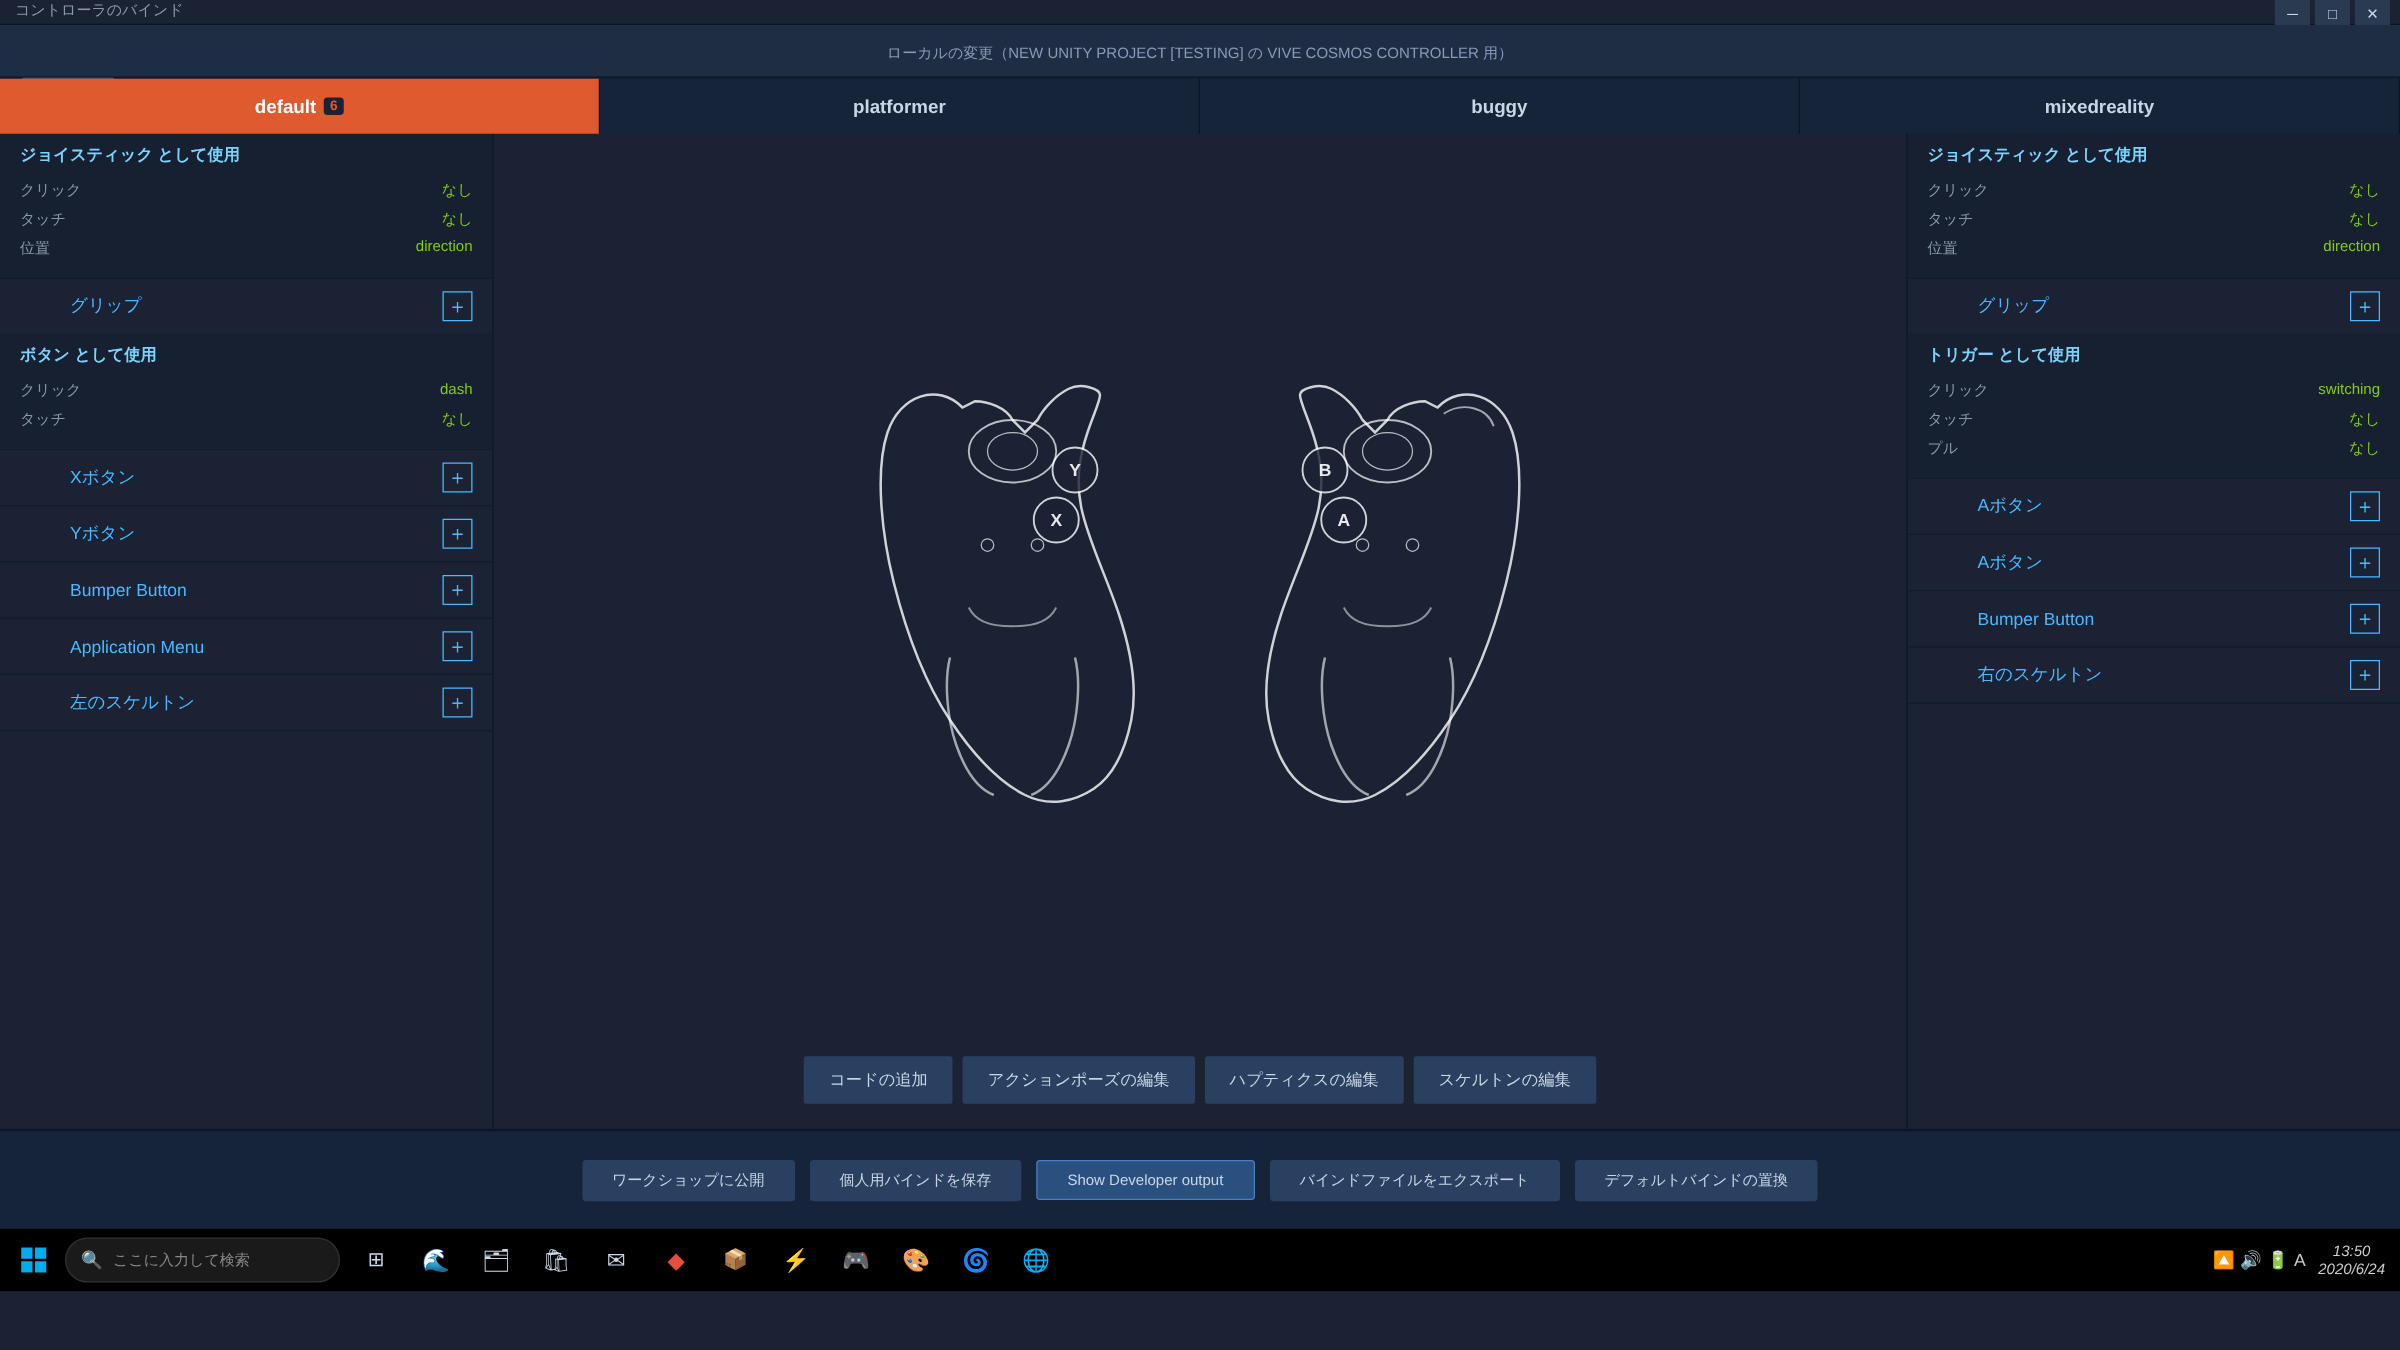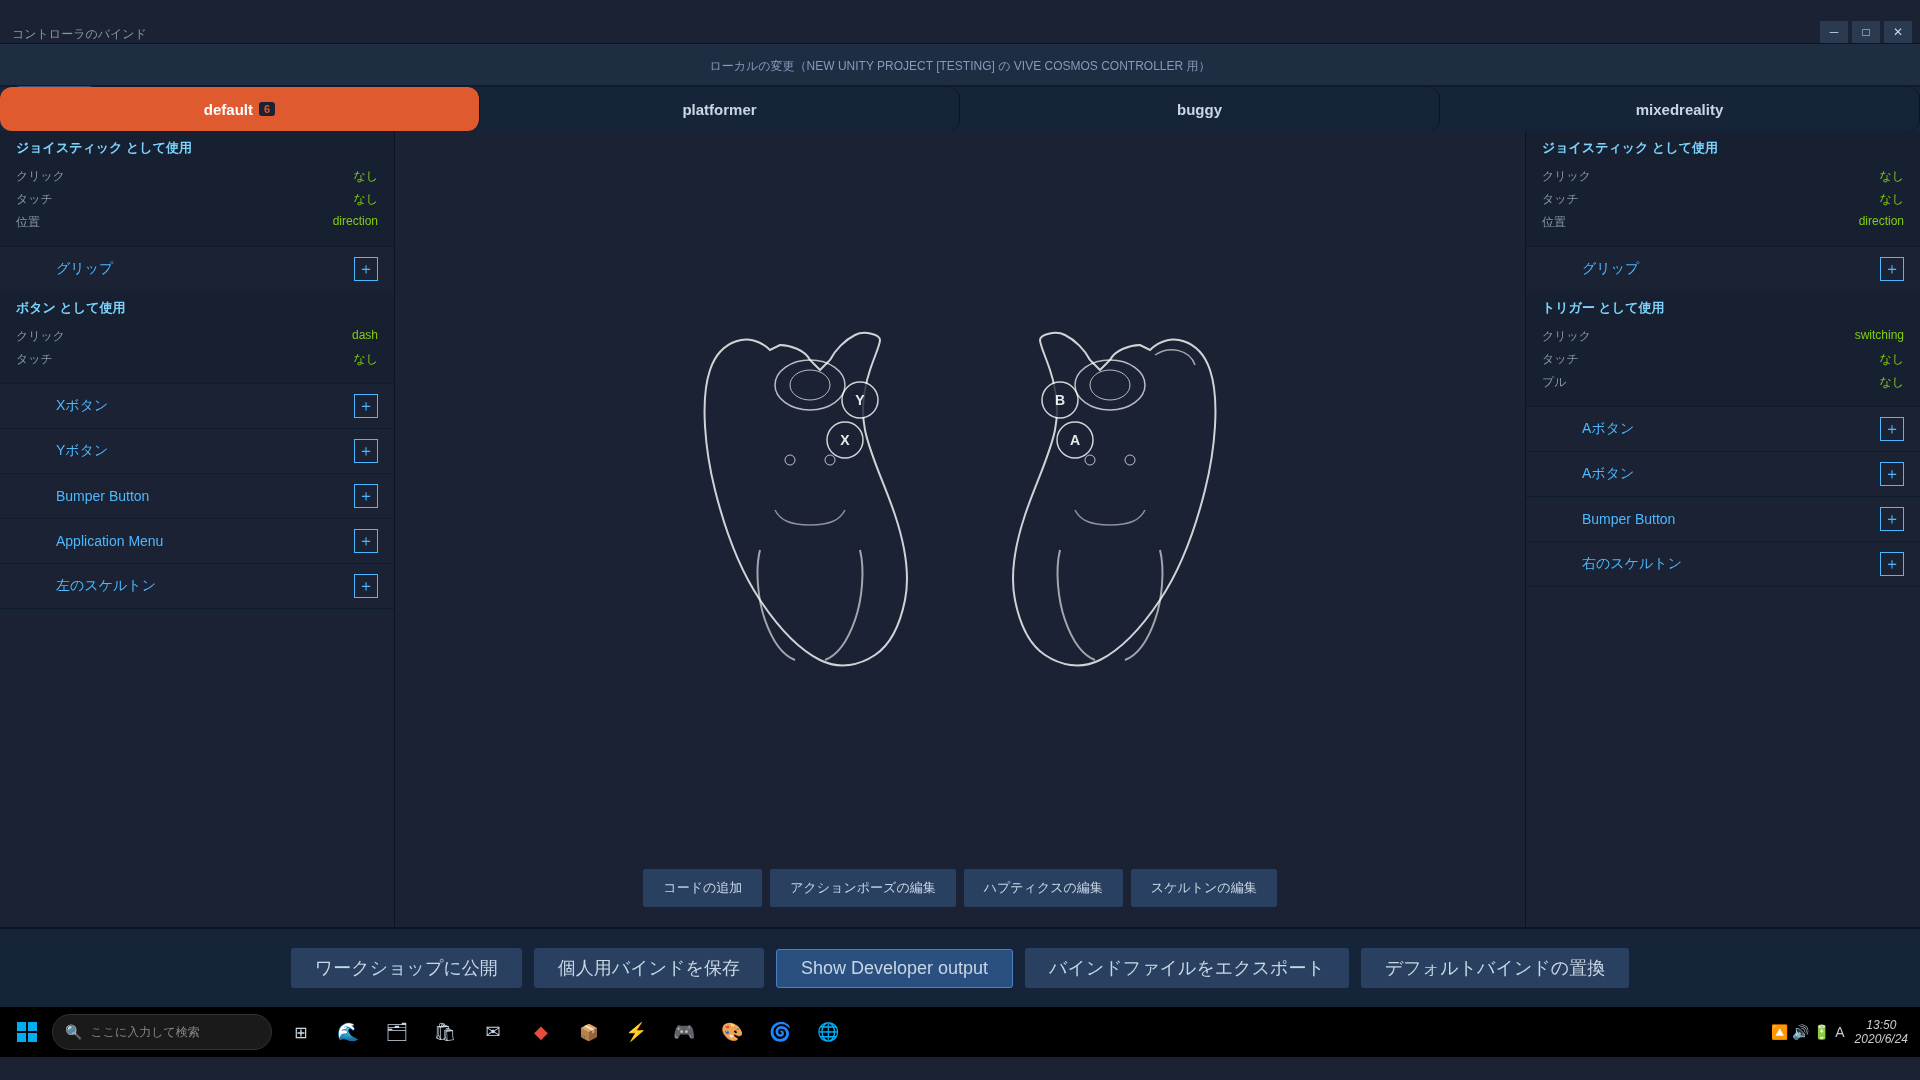--- a/index.html
+++ b/index.html
@@ -9,23 +9,23 @@
       color: #c8d6e5;
       width: 1920px;
       height: 1080px;
       overflow: hidden;
       font-size: 14px;
     }
 
     
     .titlebar {
       background: #1a2233;
-      height: 44px;
-      display: flex;
-      align-items: flex-end;
+      height: 20px;
+      display: flex;
+      align-items: flex-start;
       justify-content: space-between;
       padding: 0 8px;
       border-bottom: 1px solid #0a1525;
     }
     .titlebar-title {
       font-size: 12px;
       color: #8899aa;
       flex: 1;
       text-align: left;
       padding-left: 4px;
@@ -91,21 +91,20 @@
       display: flex;
       align-items: center;
       justify-content: center;
       font-size: 15px;
       font-weight: bold;
       cursor: pointer;
       border-right: 1px solid #0a1525;
       color: #c8d6e5;
       background: #16243a;
       position: relative;
-      border-radius: 12px;
     }
     .tab.active {
       background: #e05a30;
       color: #ffffff;
     }
     .tab-badge {
       background: #1a2233;
       color: #e05a30;
       font-size: 11px;
       border-radius: 3px;
@@ -238,21 +237,21 @@
       align-items: center;
       justify-content: center;
       gap: 12px;
       padding: 0 20px;
     }
     .toolbar-btn {
       background: #2a4060;
       border: none;
       color: #c8d6e5;
       padding: 8px 24px;
-      font-size: 18px;
+      font-size: 12px;
       cursor: pointer;
       border-radius: 3px;
       white-space: nowrap;
     }
     .toolbar-btn.highlight {
       background: #2a5080;
       border: 1px solid #4a80c0;
     }
 
     

